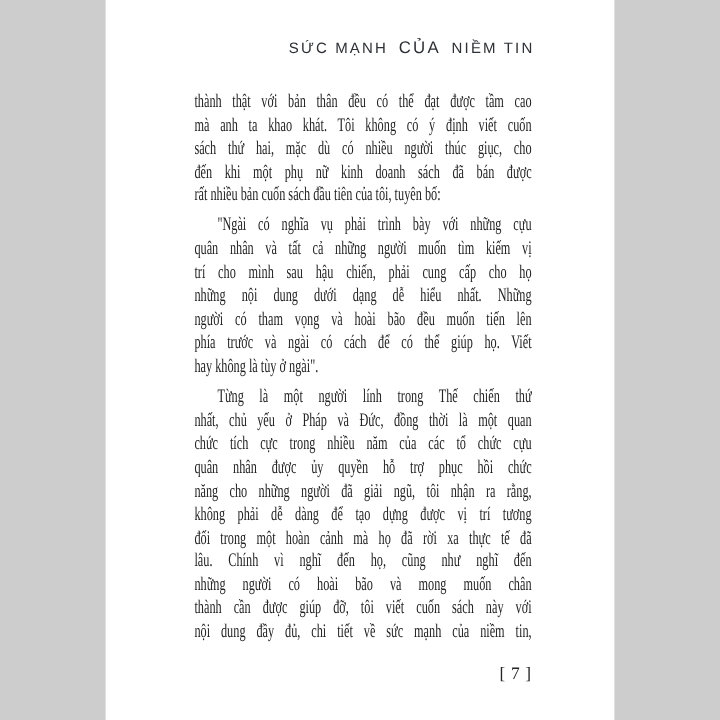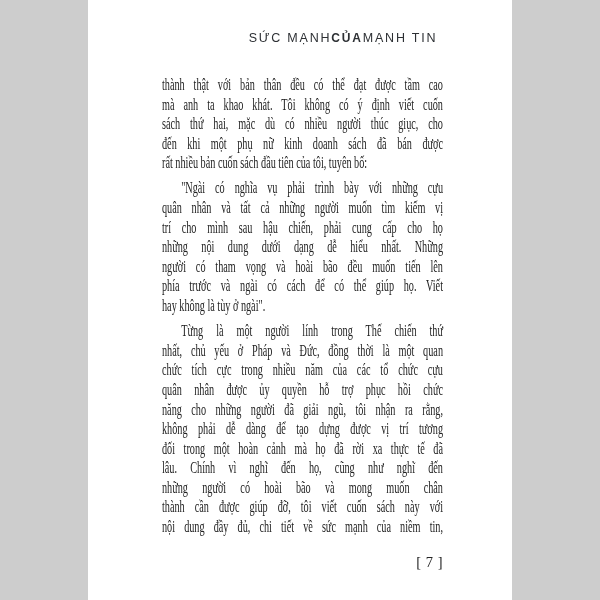--- a/index.html
+++ b/index.html
@@ -23,24 +23,23 @@
     left: 43px;
     width: 424px;
     text-align: center;
     font-family: "Liberation Sans", "DejaVu Sans", sans-serif;
     font-size: 12.5px;
     letter-spacing: 1.8px;
     font-weight: 500;
     white-space: nowrap;
   }
   .running-head .small {
-    font-size: 12px;
+    font-size: 14px;
     letter-spacing: 1.8px;
-    margin: 0 0;
-    font-weight: bold;
+    margin: 0 9px;
   }
   .text-block {
     position: absolute;
     left: 74px;
     top: 75px;
     width: 440px;
     transform: scaleX(0.6386);
     transform-origin: 0 0;
   }
   .para + .para { margin-top: 5.5px; }
@@ -69,21 +68,21 @@
     letter-spacing: 0.5px;
   }
 </style>
 </head>
 <body>
 
 <div class="canvas" style="background: rgb(205, 205, 205);">
   <div class="page" style="background: rgb(255, 255, 255);">
 
     <div class="running-head" style="color: rgb(45, 48, 52);">
-      <span>SỨC MẠNH</span><span class="small">CỦA</span><span>MẠNH TIN</span>
+      <span>SỨC MẠNH</span><span class="small">CỦA</span><span>NIỀM TIN</span>
     </div>
 
     <div class="text-block" style="color: rgb(35, 35, 35);">
         <div class="para">
           <div class="line">thành thật với bản thân đều có thể đạt được tầm cao</div>
           <div class="line">mà anh ta khao khát. Tôi không có ý định viết cuốn</div>
           <div class="line">sách thứ hai, mặc dù có nhiều người thúc giục, cho</div>
           <div class="line">đến khi một phụ nữ kinh doanh sách đã bán được</div>
           <div class="line lastline">rất nhiều bản cuốn sách đầu tiên của tôi, tuyên bố:</div>
         </div>

